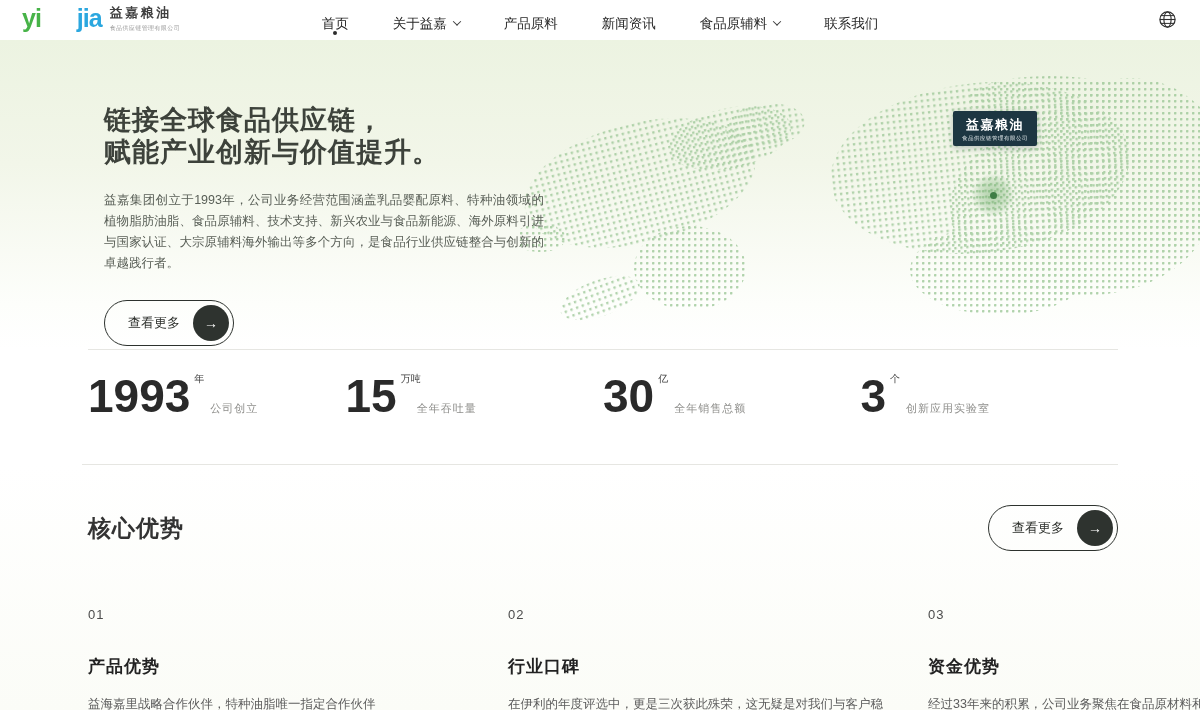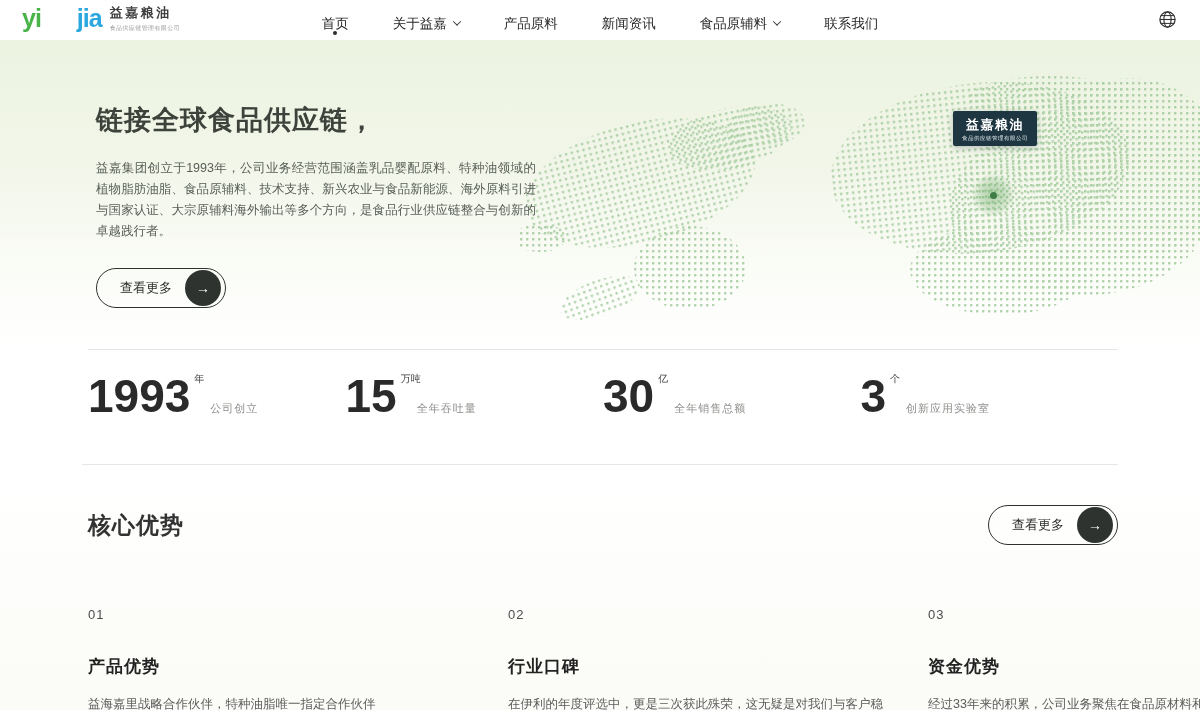--- a/index.html
+++ b/index.html
@@ -16,24 +16,24 @@
   .brand-name { font-size:13px; font-weight:bold; color:#3f3f3f; letter-spacing:2.5px; }
   .brand-subtitle { font-size:6px; color:#9a9a9a; letter-spacing:0.4px; margin-top:2px; }
   .nav { position:absolute; left:0; right:0; top:0; height:40px; display:flex; justify-content:center; align-items:center; gap:44px; }
   .nav-item { position:relative; font-size:13.5px; color:#272727; cursor:pointer; display:flex; align-items:center; padding-top:8px; height:40px; }
   .chev { display:inline-block; width:6px; height:6px; border-right:1.5px solid #3c3c3c; border-bottom:1.5px solid #3c3c3c; transform:rotate(45deg) translate(-1px,-1px); margin-left:7px; margin-top:-3px; }
   .nav-dot { position:absolute; left:50%; bottom:5px; width:4px; height:4px; border-radius:50%; background:#2c2c2c; transform:translateX(-50%); }
   .globe { position:absolute; right:24px; top:11px; cursor:pointer; }
 
   
   .hero { position:relative; height:310px; background:linear-gradient(180deg,#ecf3e1 0%,#f2f6e9 40%,#fdfefb 85%,#ffffff 100%); }
-  .hero-inner { position:absolute; left:96px; top:0; width:440px; }
+  .hero-inner { position:absolute; left:104px; top:0; width:440px; }
   .hero-title { margin-top:64px; font-size:27px; line-height:32px; font-weight:bold; color:#3d423b; letter-spacing:1px; }
   .hero-desc { margin-top:22px; font-size:12.5px; line-height:21px; color:#585e56; text-align:justify; }
-  .btn-more { margin-top:26px; display:inline-flex; align-items:center; gap:13px; height:40px; padding:4px 4px 4px 23px; border:1.5px solid #2d322e; border-radius:24px; background:transparent; cursor:pointer; }
+  .btn-more { margin-top:26px; display:inline-flex; align-items:center; gap:13px; height:46px; padding:4px 4px 4px 23px; border:1.5px solid #2d322e; border-radius:24px; background:transparent; cursor:pointer; }
   .btn-more-label { font-size:13px; color:#2c2f2b; }
   .btn-circle { width:36px; height:36px; border-radius:50%; background:#2e332f; color:#fff; display:flex; align-items:center; justify-content:center; font-size:14px; }
   .map-wrap { position:absolute; right:0; top:18px; width:680px; height:272px; pointer-events:none; }
   .map-badge { position:absolute; left:953px; top:71px; background:#1d3642; border-radius:2px; padding:5px 9px 4px; text-align:center; box-shadow:0 2px 6px rgba(20,45,55,.25); }
   .map-badge-title { font-size:13px; font-weight:bold; color:#ffffff; letter-spacing:1.5px; white-space:nowrap; }
   .map-badge-sub { font-size:5.5px; color:#e8eef0; letter-spacing:0.5px; margin-top:1px; white-space:nowrap; }
   .map-marker { position:absolute; left:971px; top:133px; width:44px; height:44px; border-radius:50%;
     background:radial-gradient(circle, rgba(104,168,99,0.5) 0%, rgba(104,168,99,0.25) 45%, rgba(104,168,99,0) 70%); }
   .map-marker::after { content:""; position:absolute; left:50%; top:50%; width:7px; height:7px; margin:-3.5px 0 0 -3.5px; border-radius:50%; background:#3e7d45; }
   .hero-divider { position:absolute; left:88px; right:82px; bottom:0; height:1px; background:#e6e6e2; }
@@ -132,20 +132,21 @@
   <div class="map-marker"></div>
 
   <div class="map-badge">
     <div class="map-badge-title">益嘉粮油</div>
     <div class="map-badge-sub">食品供应链管理有限公司</div>
   </div>
 
   <div class="hero-inner">
     <div class="hero-title">
       <div>链接全球食品供应链，</div>
+      <div>赋能产业创新与价值提升。</div>
     </div>
     <div class="hero-desc">益嘉集团创立于1993年，公司业务经营范围涵盖乳品婴配原料、特种油领域的植物脂肪油脂、食品原辅料、技术支持、新兴农业与食品新能源、海外原料引进与国家认证、大宗原辅料海外输出等多个方向，是食品行业供应链整合与创新的卓越践行者。</div>
     <button class="btn-more">
       <span class="btn-more-label">查看更多</span>
       <span class="btn-circle">→</span>
     </button>
   </div>
 
   <div class="hero-divider"></div>
 </div>

